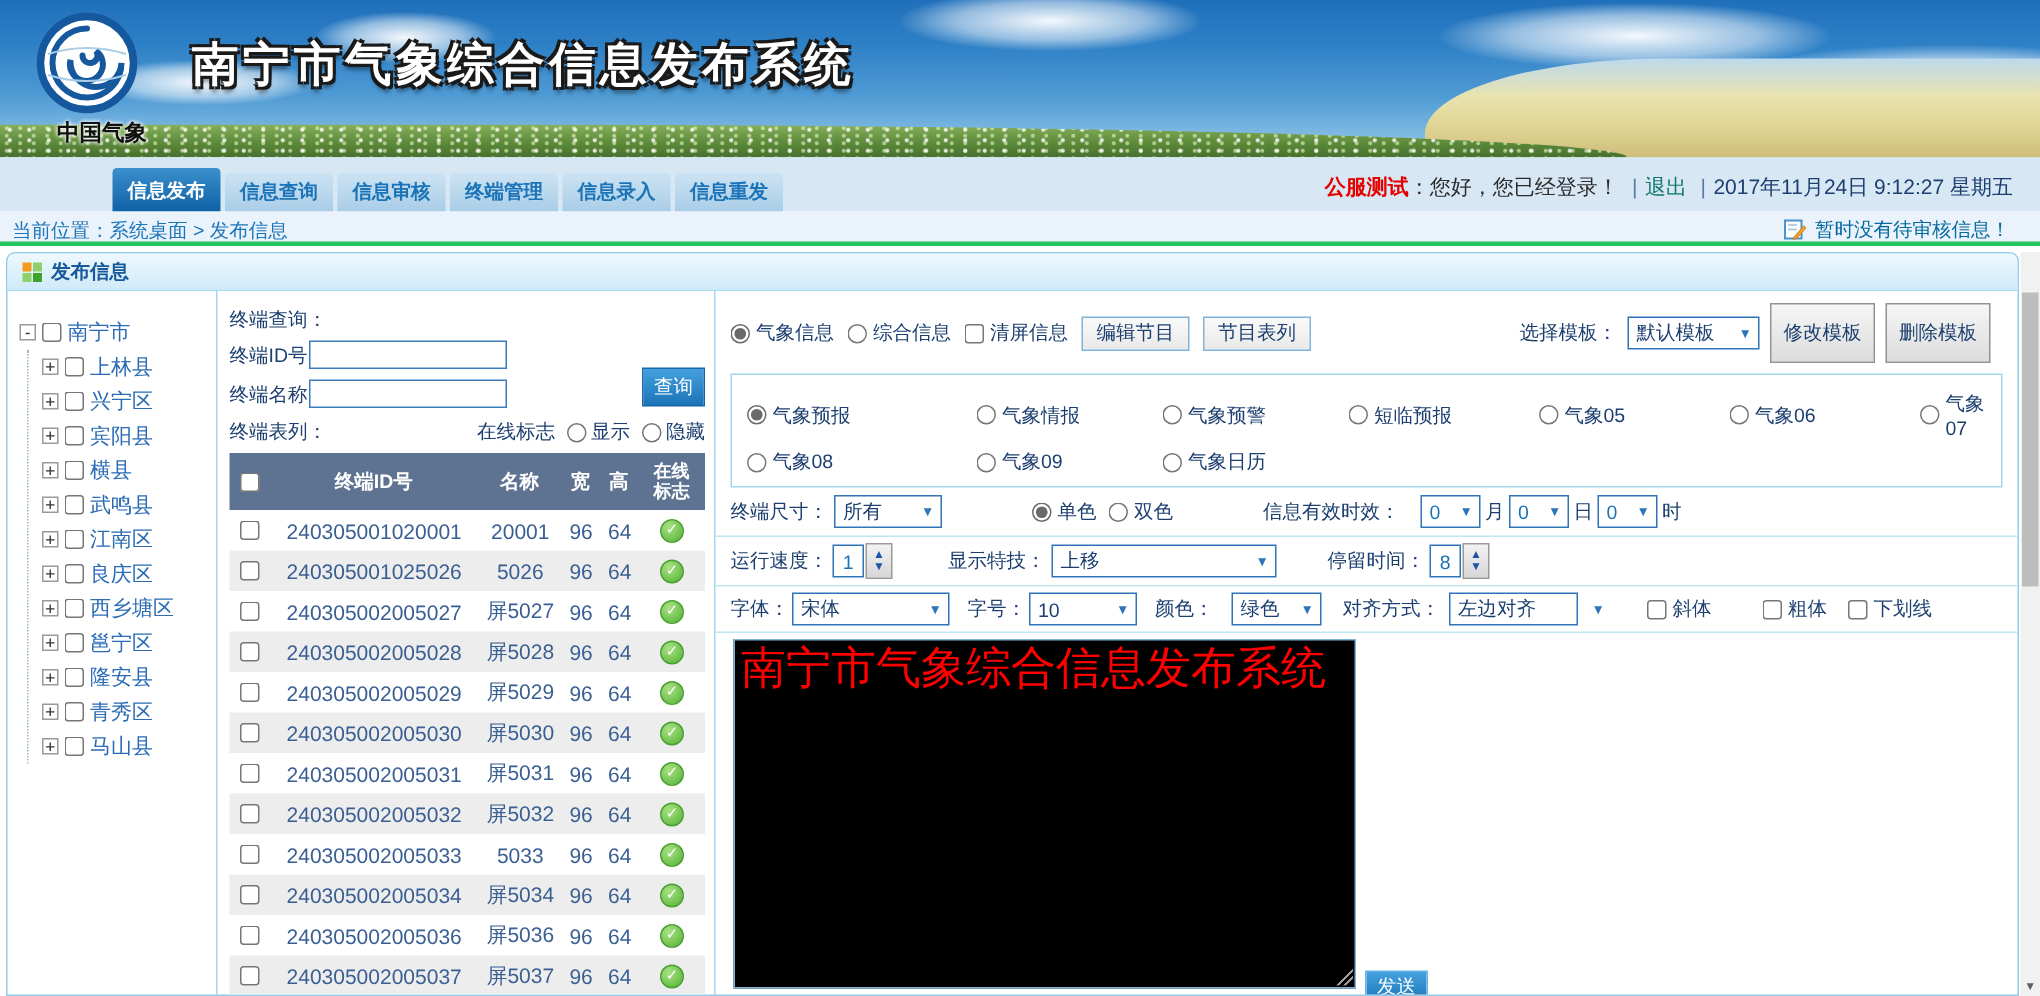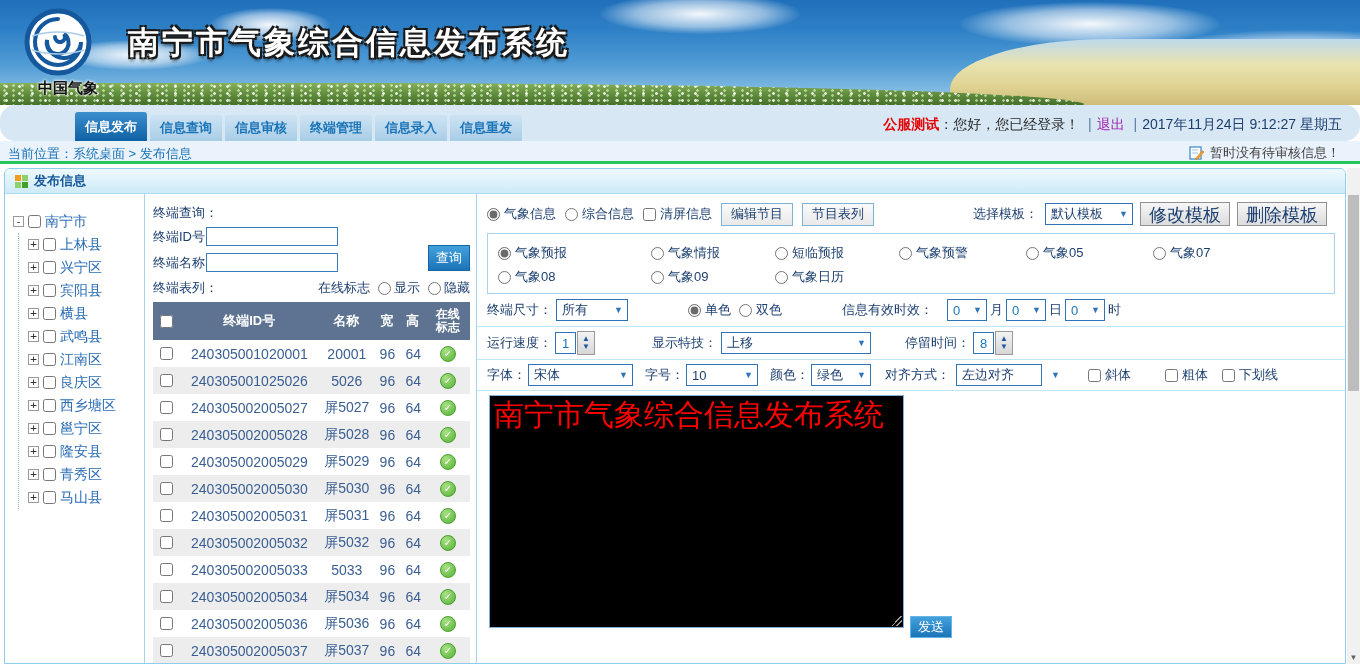--- a/index.html
+++ b/index.html
@@ -28,37 +28,37 @@
     border-top-right-radius:70% 100%; }
   .logo { position:absolute; left:22px; top:6px; width:72px; height:72px; }
   .logo-caption { position:absolute; left:24px; top:79px; width:88px; text-align:center;
     font-size:15px; font-weight:bold; color:#101010;
     text-shadow:0 0 3px #fff, 0 0 3px #fff; }
   .banner-title { position:absolute; left:128px; top:22px; font-size:31px; font-weight:bold;
     color:#fff; letter-spacing:3px;
     text-shadow:-2px -2px 0 #1a1a1a, 2px -2px 0 #1a1a1a, -2px 2px 0 #1a1a1a, 2px 2px 0 #1a1a1a, 0 4px 3px rgba(0,0,0,.45); }
 
   
-  .navbar { position:absolute; top:105px; left:0; width:1360px; height:36px; background:#d7e7f4;border-radius:15px; }
+  .navbar { position:absolute; top:105px; left:0; width:1360px; height:36px; background:#d7e7f4; }
   .tabs { position:absolute; left:75px; bottom:0; display:flex; gap:3px; align-items:flex-end; }
   .tab { height:26px; padding:0 10px; display:flex; align-items:center; font-size:13px; font-weight:bold;
     color:#1b74b8; background:linear-gradient(180deg,#cde3f3,#a9cde7); border-radius:3px 3px 0 0; cursor:pointer; }
   .tab.active { height:29px; background:linear-gradient(180deg,#3c8fcc,#0e61a5); color:#fff; }
   .nav-right { position:absolute; right:18px; top:11px; font-size:14px; color:#2b2b2b; white-space:nowrap; }
   .nav-right .red { color:#e60000; font-weight:bold; }
   .nav-right .sep { color:#5a7aa0; margin:0 5px; }
-  .nav-right .link { color:#a21caf; cursor:pointer; }
+  .nav-right .link { color:#0f766e; cursor:pointer; }
   .nav-right .date { color:#1c3f70; }
 
   
   .crumb-bar { position:absolute; top:141px; left:0; width:1360px; height:23px; background:#eaf3fb;
     border-bottom:3px solid #22c55e; }
   .crumb { position:absolute; left:8px; top:4px; font-size:13px; color:#1b74b8; }
   .audit { position:absolute; right:20px; top:3px; display:flex; align-items:center; gap:5px;
-    font-size:13px; color:#404040; cursor:pointer; }
+    font-size:13px; color:#0369a1; cursor:pointer; }
 
   
   .panel { position:absolute; left:4px; top:168px; width:1342px; height:496px; background:#fff;
     border:1px solid #8fcdea; border-radius:6px 6px 0 0; overflow:hidden; }
   .panel-title { height:25px; display:flex; align-items:center; gap:6px; padding-left:10px;
     background:linear-gradient(180deg,#eef9fe 0%,#cfeaf8 100%); border-bottom:1px solid #aadcf2;
     font-size:13px; font-weight:bold; color:#17599b; }
   .grid-icon { display:inline-grid; grid-template-columns:6px 6px; grid-template-rows:6px 6px; gap:1px; }
   .grid-icon span:nth-child(1){ background:#f29b1d; }
   .grid-icon span:nth-child(2){ background:#8ed06a; }
@@ -102,21 +102,21 @@
   .ok-icon::before{ content:"\2713"; }
 
   
   .edit-col { flex:1; display:flex; flex-direction:column; overflow:hidden; font-size:13px; color:#1c3f70; }
   .e-row { display:flex; align-items:center; padding:0 10px; }
   .e-row label { display:inline-flex; align-items:center; gap:4px; cursor:pointer; }
   .e-row1 { padding-top:8px; padding-bottom:7px; gap:9px; }
   .btn-lite { background:linear-gradient(180deg,#fafafa,#e9e9e9); border:1px solid #7fb2d9; color:#1c3f70;
     font-size:13px; height:23px; padding:0 9px; cursor:pointer; font-family:inherit; }
   .btn-gray { background:linear-gradient(180deg,#f6f6f6,#dcdcdc); border:1px solid #919191; color:#1c3f70;
-    font-size:18px; height:24px; padding:0 8px; cursor:pointer; font-family:inherit; }
+    font-size:13px; height:40px; padding:0 8px; cursor:pointer; font-family:inherit; }
   .tmpl-group { margin-left:auto; display:flex; align-items:center; gap:7px; padding-right:8px; }
   .sel { display:inline-flex; align-items:center; justify-content:space-between; border:1px solid #2f74b8;
     height:22px; background:#fff; padding:0 4px 0 5px; font-size:13px; color:#1c3f70; cursor:pointer; white-space:nowrap; }
   .sel .arrow { color:#2f74b8; font-size:9px; margin-left:4px; }
   .sel.blueval { color:#1b74b8; }
   .w86{width:86px;} .w72{width:72px;} .w40{width:40px;} .w150{width:150px;} .w105{width:105px;}
   .w52{width:72px;} .w60{width:60px;} .w88{width:88px;}
   .cat-box { margin:0 10px; border:1px solid #a5d5ee; padding:8px 10px 7px; }
   .cat-row { display:grid; grid-template-columns:153px 124px 124px 127px 127px 127px auto; margin:2px 0 6px; }
   .cat-row:last-child { margin-bottom:0; }
@@ -510,29 +510,33 @@
           <label class="cat-item">
                 <input type="radio" name="cat" checked="" style="">
                 <span>气象预报</span>
               </label>
               <label class="cat-item">
                 <input type="radio" name="cat" style="">
                 <span>气象情报</span>
               </label>
               <label class="cat-item">
                 <input type="radio" name="cat" style="">
+                <span>气象预警</span>
+              </label>
+              <label class="cat-item">
+                <input type="radio" name="cat" style="">
                 <span>短临预报</span>
               </label>
               <label class="cat-item">
                 <input type="radio" name="cat" style="">
-                <span>气象预警</span>
-              </label>
-              <label class="cat-item">
-                <input type="radio" name="cat" style="">
                 <span>气象05</span>
+              </label>
+              <label class="cat-item">
+                <input type="radio" name="cat" style="">
+                <span>气象06</span>
               </label>
               <label class="cat-item">
                 <input type="radio" name="cat" style="">
                 <span>气象07</span>
               </label>
             </div>
           <div class="cat-row">
 
           <label class="cat-item">
                 <input type="radio" name="cat" style="">
@@ -584,21 +588,21 @@
 
         <div class="e-row e-sec speed-row">
           <span>运行速度：</span>
           <span class="spinner">
             <span class="spin-val">1</span>
             <span class="spin-btn">
                 <span>▲</span>
                 <span>▼</span>
               </span>
           </span>
-          <span style="margin-left:54px;">显示特技：</span>
+          <span style="margin-left:34px;">显示特技：</span>
           <span class="sel w150" style="margin-left:4px;">
               <span>上移</span>
               <span class="arrow">▼</span>
             </span>
           <span style="margin-left:34px;">停留时间：</span>
           <span class="spinner">
             <span class="spin-val">8</span>
             <span class="spin-btn">
                 <span>▲</span>
                 <span>▼</span>
@@ -611,21 +615,21 @@
           <span class="sel w105" style="margin-left:2px;">
               <span>宋体</span>
               <span class="arrow">▼</span>
             </span>
           <span style="margin-left:12px;">字号：</span>
           <span class="sel w52" style="margin-left:2px;">
               <span>10</span>
               <span class="arrow">▼</span>
             </span>
           <span style="margin-left:12px;">颜色：</span>
-          <span class="sel w60" style="margin-left:2px;">
+          <span class="sel w60" style="margin-left:12px;">
               <span>绿色</span>
               <span class="arrow">▼</span>
             </span>
           <span style="margin-left:14px;">对齐方式：</span>
           <span class="sel w86" style="margin-left:6px;gap:33px;">
               <span>左边对齐</span>
               <span class="arrow">▼</span>
             </span>
           <label style="margin-left:46px;">
               <input type="checkbox" style="">

